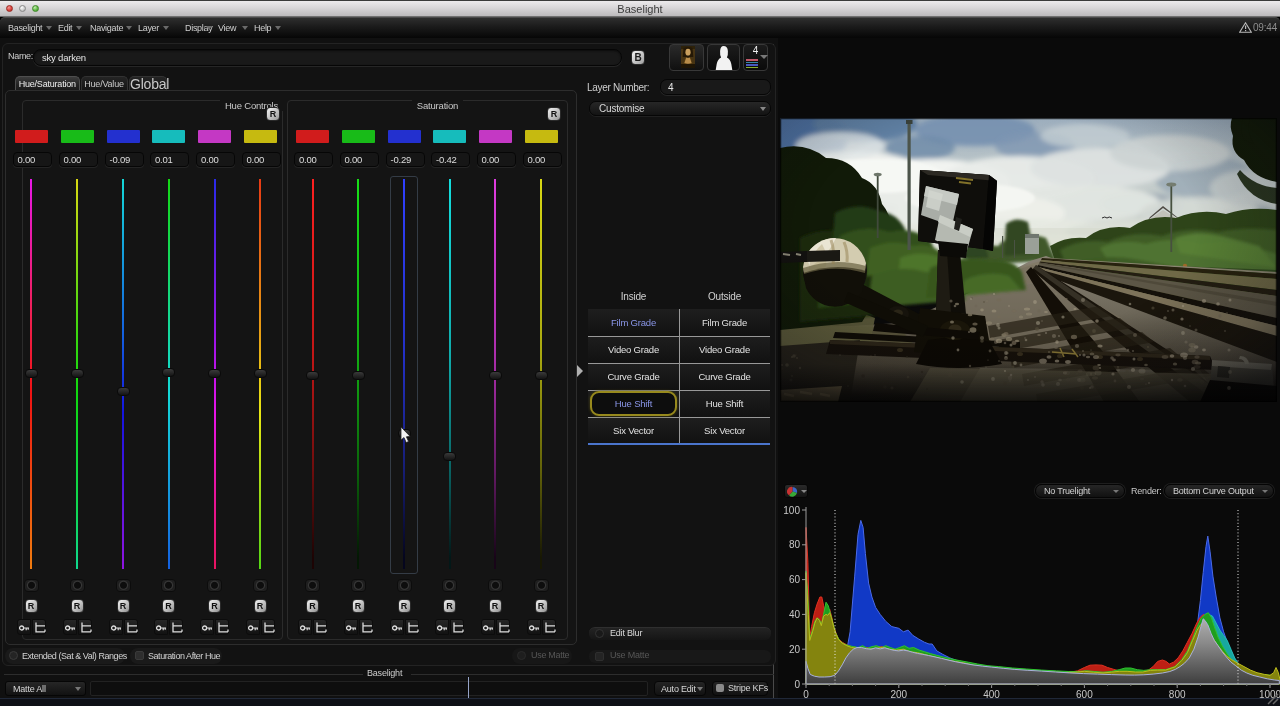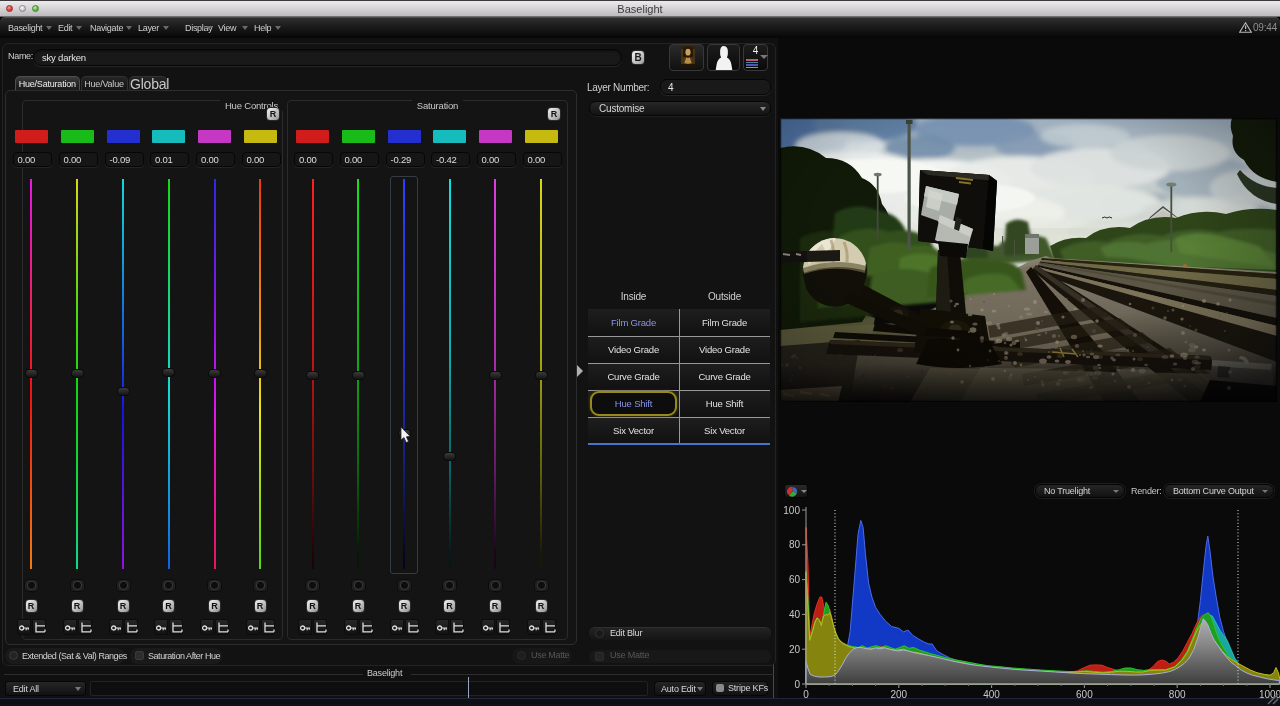--- a/index.html
+++ b/index.html
@@ -315,21 +315,21 @@
 <div class="abs" style="left:577px;top:365px;width:0;height:0;border-top:6px solid transparent;border-bottom:6px solid transparent;border-left:6px solid #b0b0b0;"></div>
 <div class="abs" style="left:589px;top:627px;width:182px;height:13px;border-radius:6px;background:linear-gradient(#232323,#151515);border-top:1px solid #2f2f2f;"></div>
 <div class="abs" style="left:595px;top:629px;width:9px;height:9px;border-radius:50%;background:#191919;border:1px solid #333;"></div>
 <div class="abs" style="left:610px;top:628px;color:#dadada;font-size:9px;letter-spacing:-0.2px;">Edit Blur</div>
 <div class="abs" style="left:589px;top:650px;width:182px;height:13px;border-radius:6px;background:#181818;"></div>
 <div class="abs" style="left:595px;top:652px;width:9px;height:9px;border-radius:2px;background:#242424;border:1px solid #2e2e2e;"></div>
 <div class="abs" style="left:610px;top:650px;color:#575757;font-size:9px;letter-spacing:-0.2px;">Use Matte</div>
 <div class="abs" style="left:4px;top:674px;width:359px;height:1px;background:#2d2d2d;"></div>
 <div class="abs" style="left:411px;top:674px;width:363px;height:1px;background:#2d2d2d;"></div>
 <div class="abs" style="left:367px;top:668px;color:#cccccc;font-size:9px;letter-spacing:-0.2px;">Baselight</div>
-<div class="abs" style="left:5px;top:681px;width:81px;height:15px;border-radius:3px;background:linear-gradient(#262626,#121212);border:1px solid #060606;color:#d6d6d6;font-size:9px;letter-spacing:-0.2px;line-height:14px;padding-left:7px;">Edit All</div>
+<div class="abs" style="left:5px;top:681px;width:81px;height:15px;border-radius:3px;background:linear-gradient(#262626,#121212);border:1px solid #060606;color:#d6d6d6;font-size:9px;letter-spacing:-0.2px;line-height:14px;padding-left:7px;">Matte All</div>
 <div class="abs" style="left:75px;top:687px;width:0;height:0;border-left:3.5px solid transparent;border-right:3.5px solid transparent;border-top:4px solid #777;"></div>
 <div class="abs" style="left:90px;top:681px;width:558px;height:15px;border-radius:2px;background:#0e0e0e;border:1px solid #222;"></div>
 <div class="abs" style="left:468px;top:677px;width:1px;height:21px;background:#96a4c8;"></div>
 <div class="abs" style="left:654px;top:681px;width:52px;height:15px;border-radius:4px;background:linear-gradient(#242424,#121212);border:1px solid #060606;color:#d6d6d6;font-size:9px;letter-spacing:-0.2px;line-height:14px;padding-left:6px;">Auto Edit</div>
 <div class="abs" style="left:697px;top:687px;width:0;height:0;border-left:3.5px solid transparent;border-right:3.5px solid transparent;border-top:4px solid #777;"></div>
 <div class="abs" style="left:712px;top:681px;width:56px;height:15px;border-radius:4px;background:linear-gradient(#242424,#121212);border:1px solid #060606;"></div>
 <div class="abs" style="left:716px;top:684px;width:8px;height:8px;border-radius:2px;background:#8a8a8a;"></div>
 <div class="abs" style="left:728px;top:683px;color:#d6d6d6;font-size:9px;letter-spacing:-0.2px;">Stripe KFs</div>
 <div class="abs" style="left:0;top:698px;width:1280px;height:8px;background:#0e1016;border-top:1px solid #202838;"></div>
 <div class="abs" style="left:784px;top:484px;width:24px;height:14px;border-radius:3px;background:linear-gradient(#2a2a2a,#141414);border:1px solid #060606;"></div>

